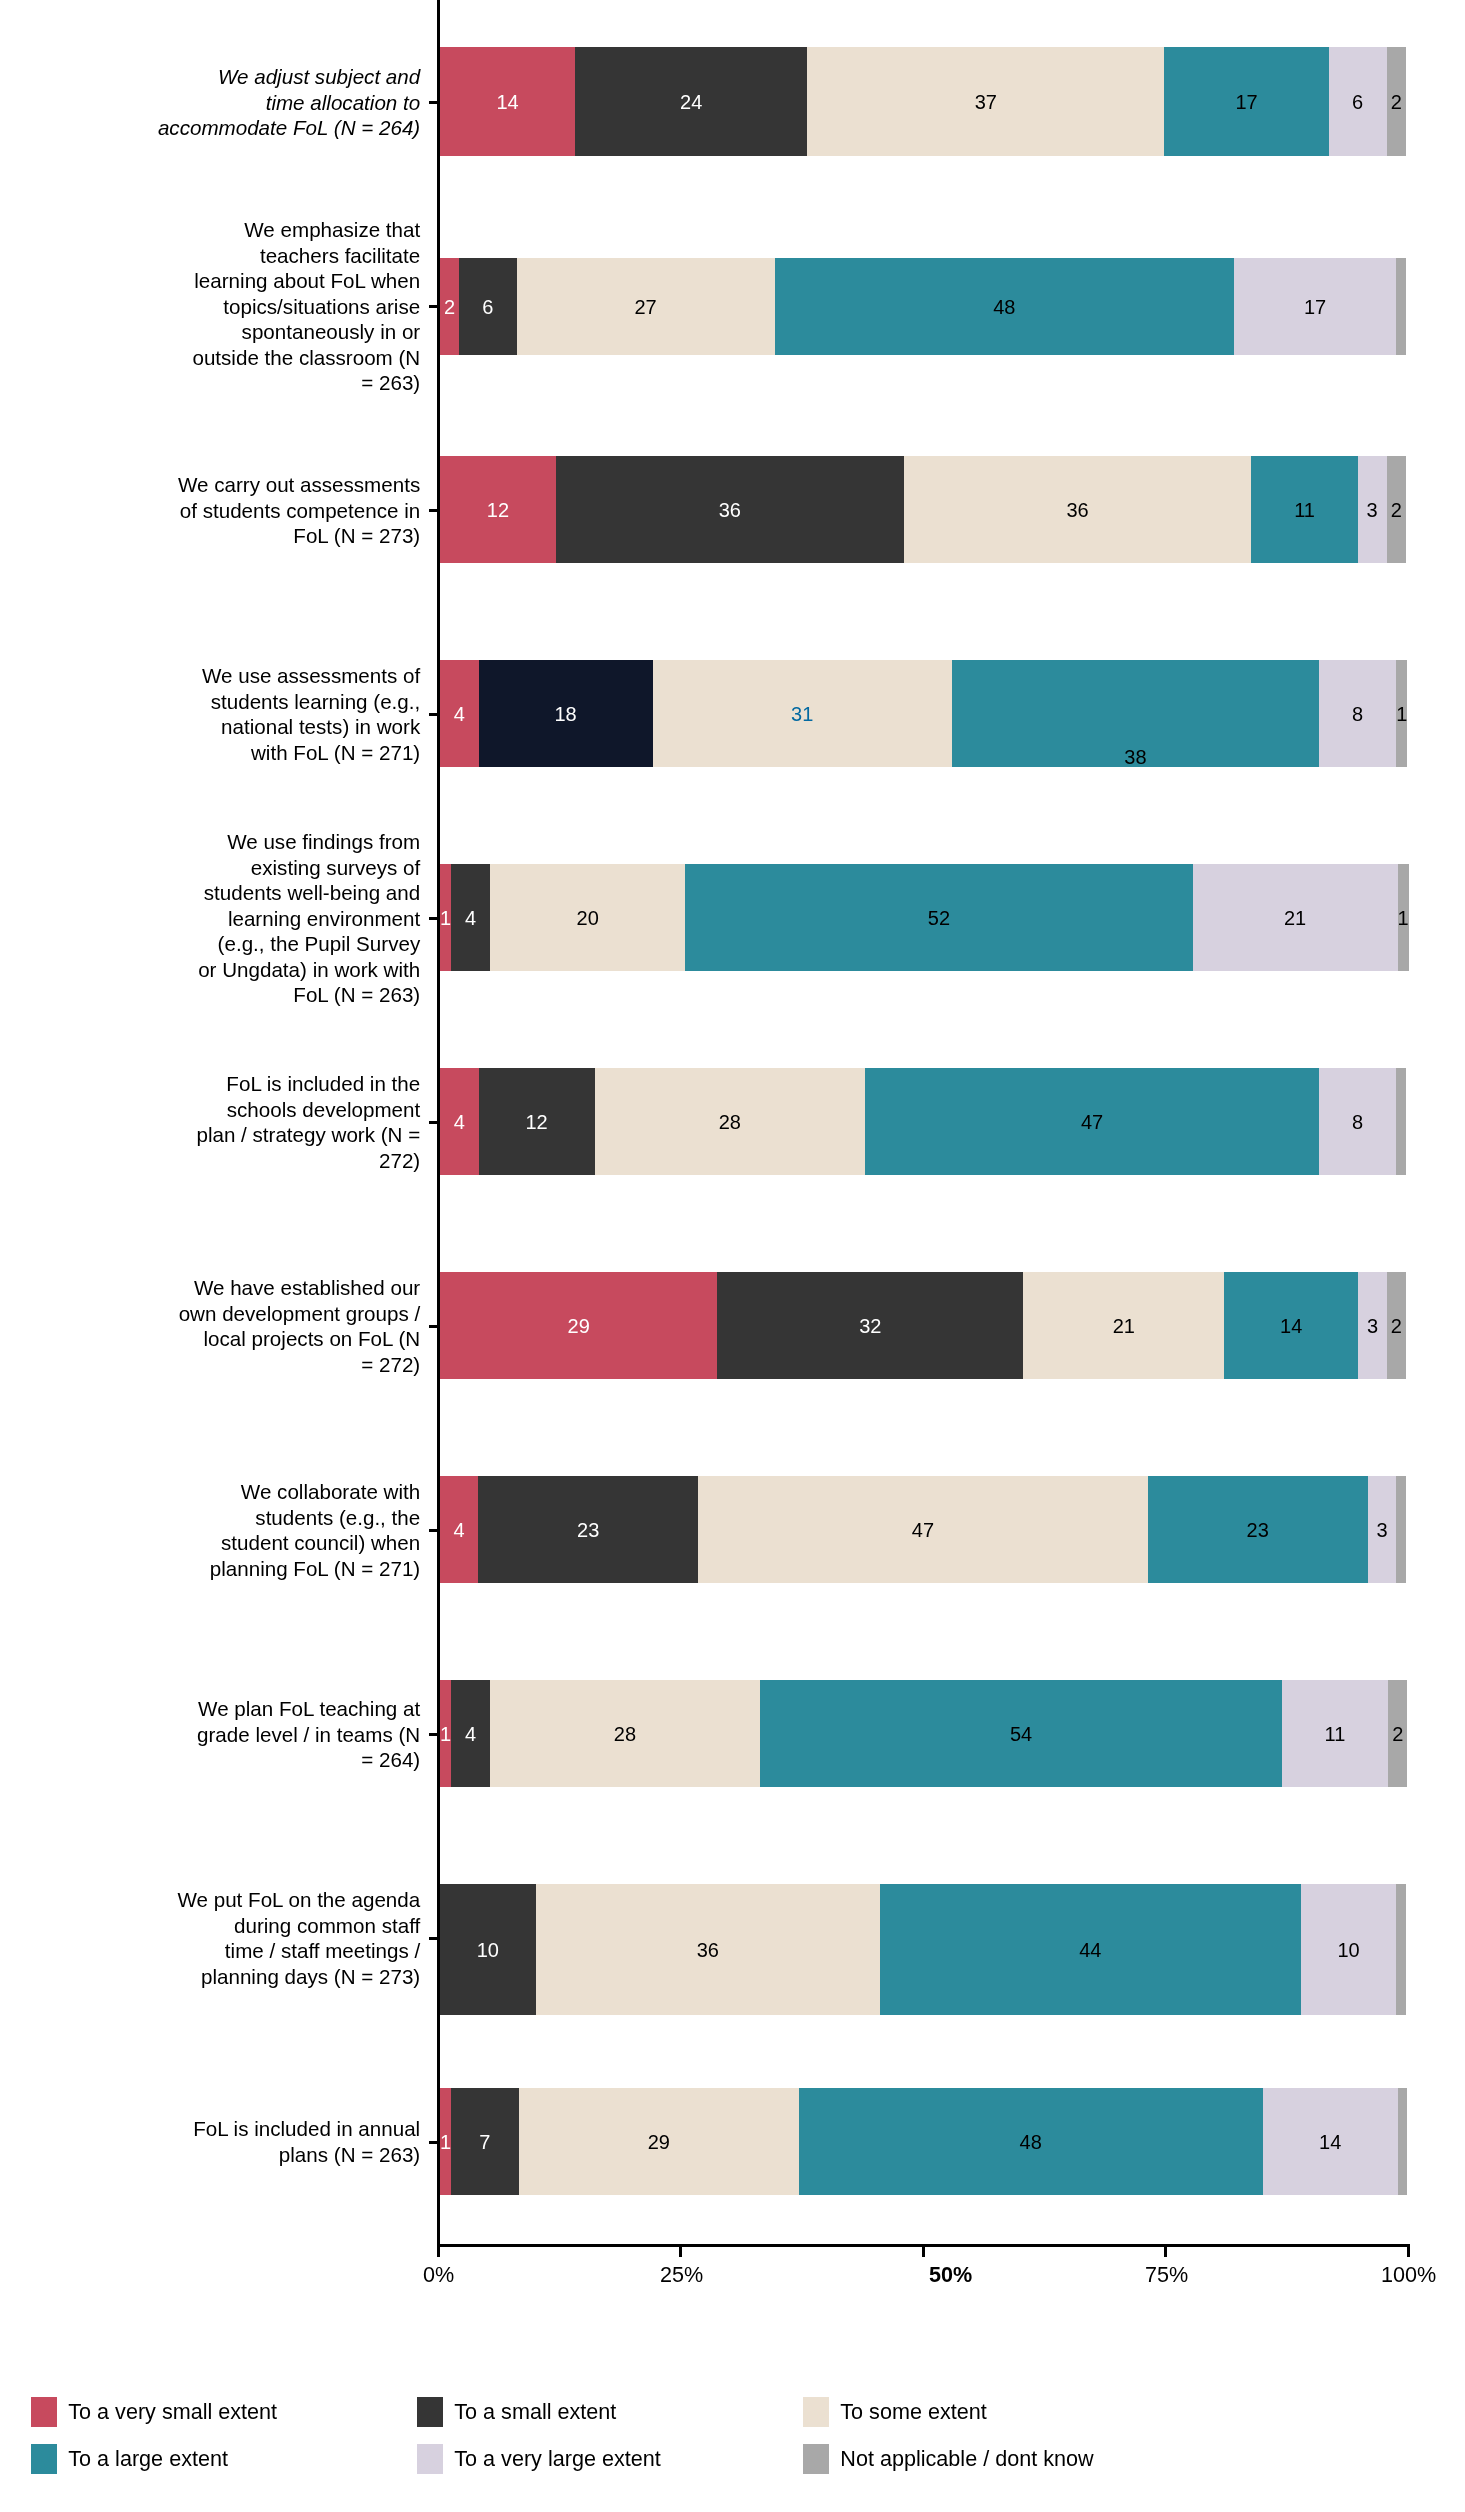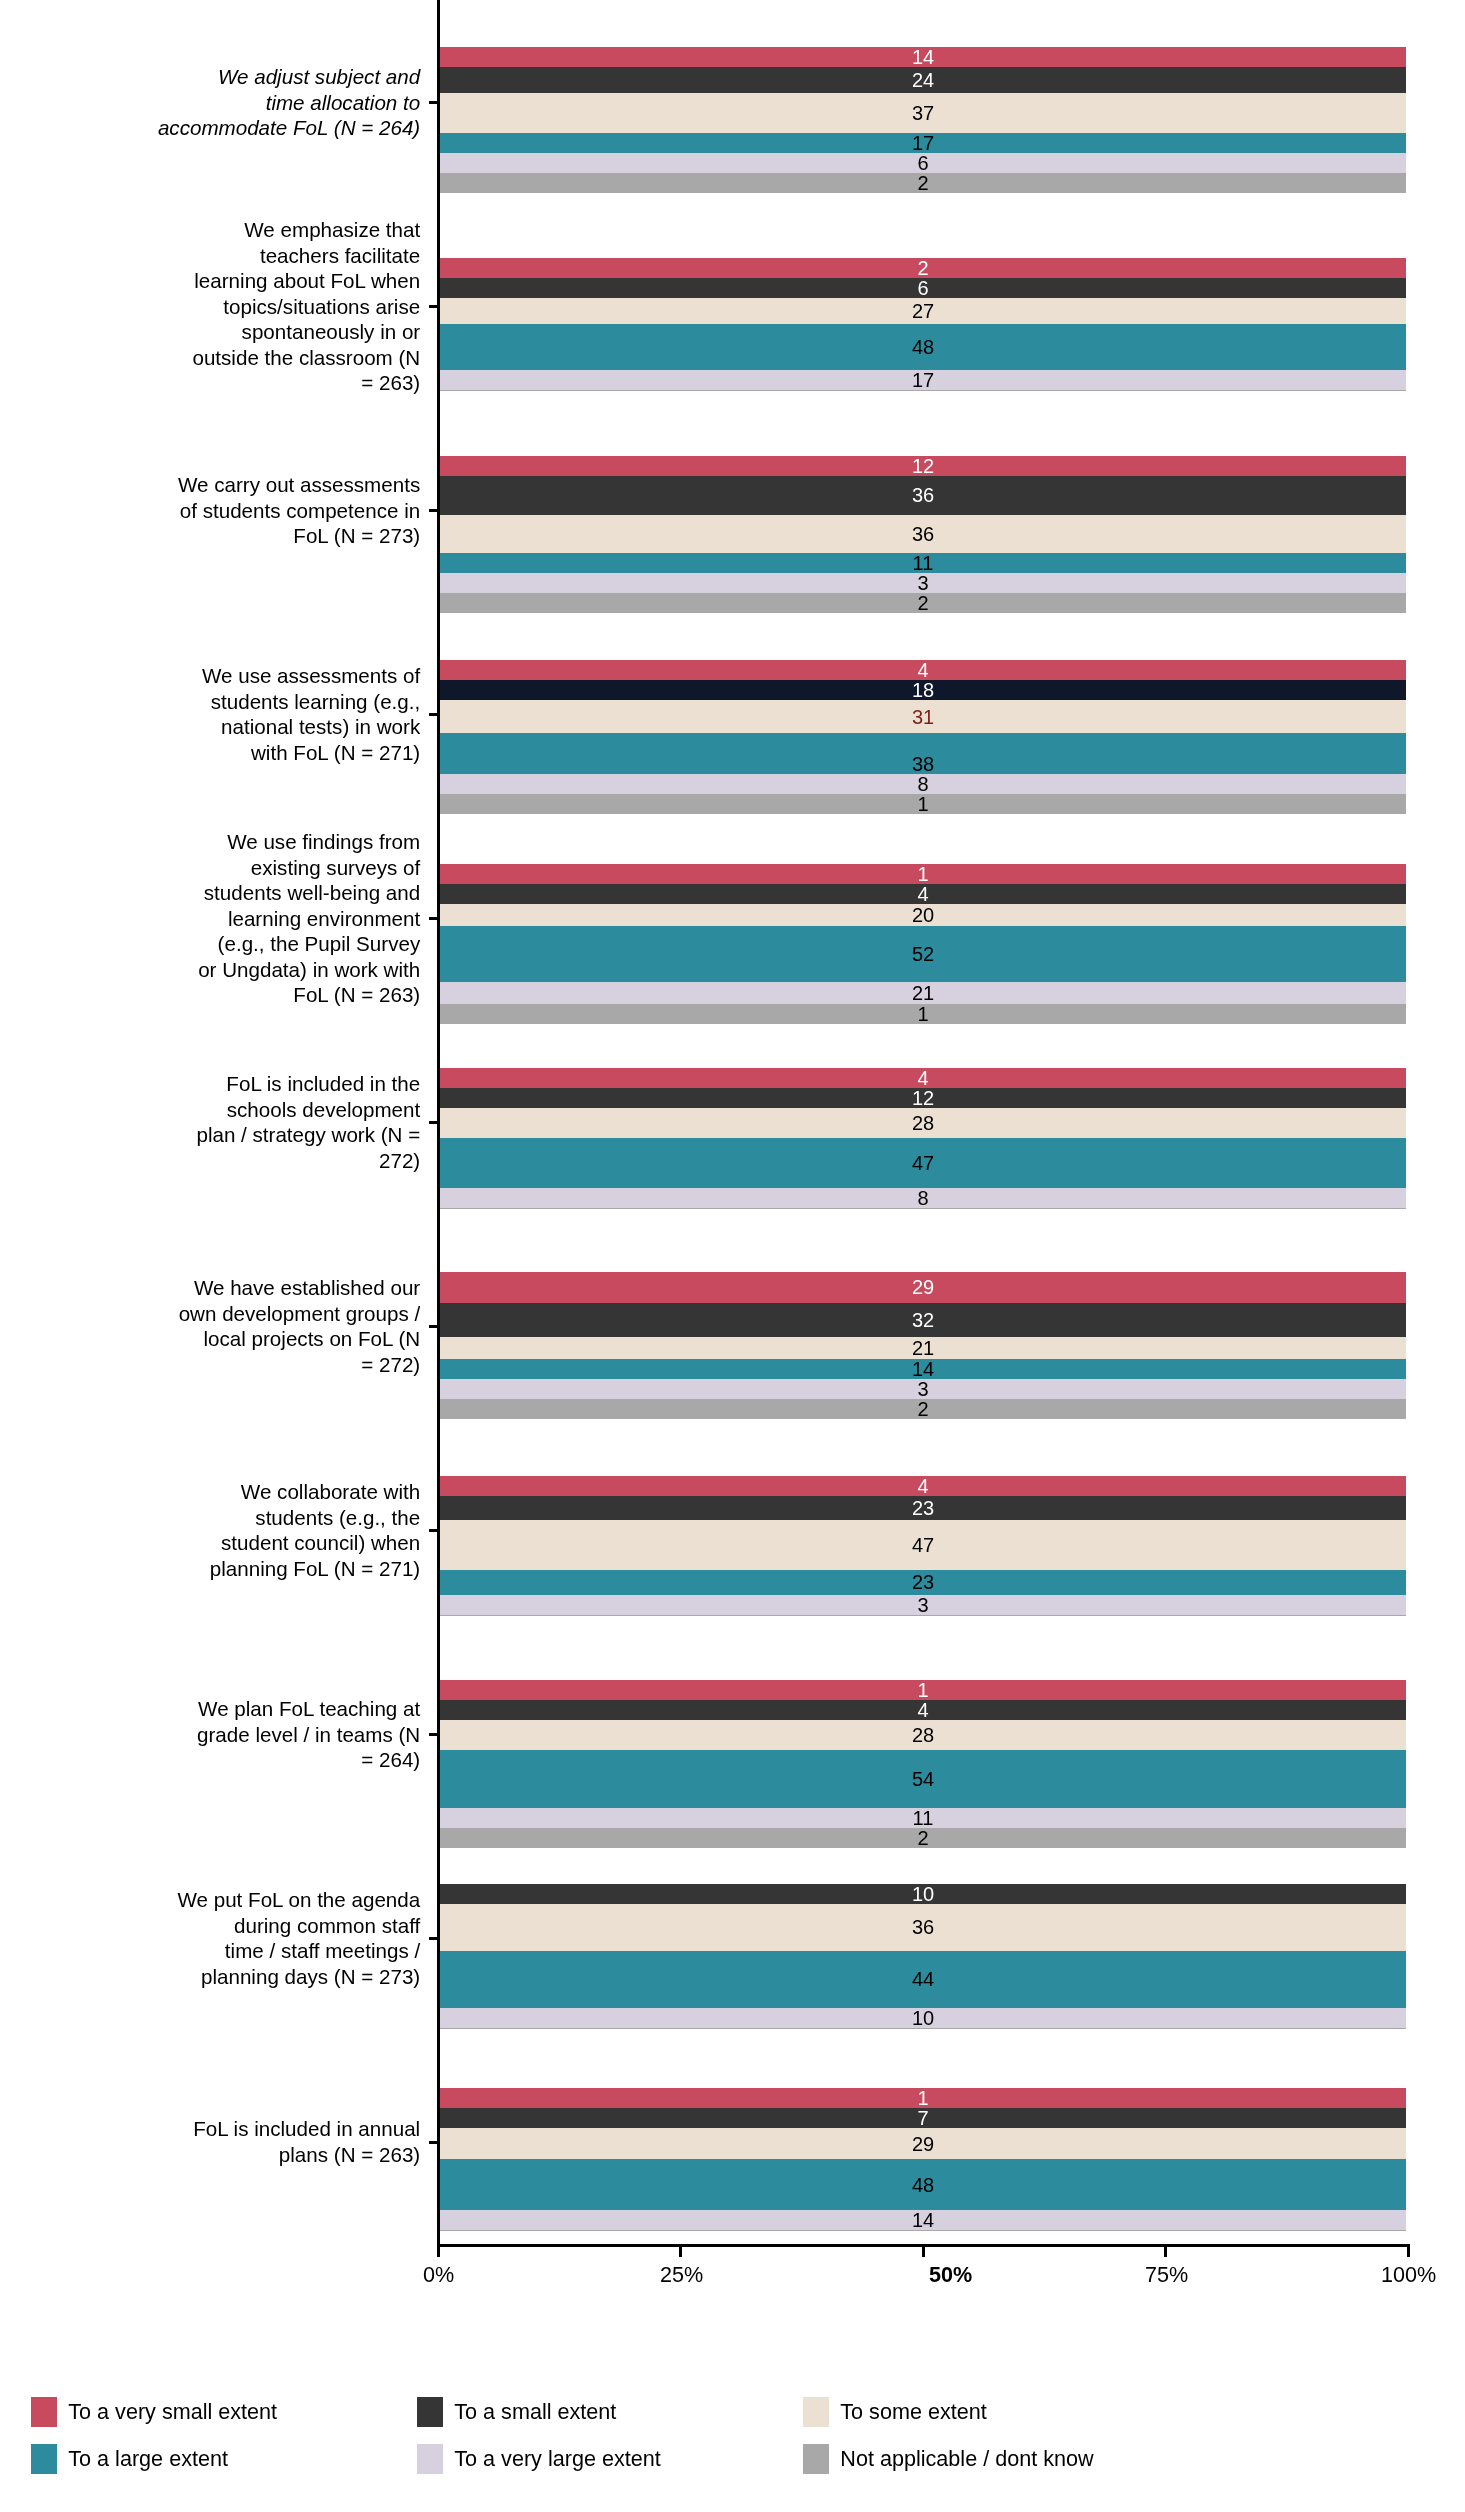--- a/index.html
+++ b/index.html
@@ -77,21 +77,21 @@
     position: absolute;
     left: 0;
     width: 966px;
   }
 
   .bar {
     position: relative;
     width: 100%;
     height: 100%;
     display: flex;
-    flex-direction: column;
+    flex-direction: row;
     align-items: stretch;
   }
 
   .seg {
     position: relative;
     height: 100%;
     display: flex;
     align-items: center;
     justify-content: center;
     overflow: visible;
@@ -291,21 +291,21 @@
         </div>
         <div class="bar-row" style="top: 660px; height: 107px;">
           <div class="bar">
             <div class="seg" style="flex: 0 0 4%; background: rgb(199, 74, 94);">
               <span class="seg-label" style="color: rgb(255, 255, 255);">4</span>
             </div>
             <div class="seg" style="flex: 0 0 18%; background: #0f172a;">
               <span class="seg-label" style="color: rgb(255, 255, 255);">18</span>
             </div>
             <div class="seg" style="flex: 0 0 31%; background: rgb(235, 224, 209);">
-              <span class="seg-label" style="color: #7f1d1d;">31</span>
+              <span class="seg-label" style="color: #0369a1;">31</span>
             </div>
             <div class="seg" style="flex: 0 0 38%; background: rgb(44, 139, 156); align-items: flex-end;">
               <span class="seg-label" style="color: rgb(0, 0, 0);">38</span>
             </div>
             <div class="seg" style="flex: 0 0 8%; background: rgb(215, 209, 223);">
               <span class="seg-label" style="color: rgb(0, 0, 0);">8</span>
             </div>
             <div class="seg" style="flex: 0 0 1%; background: rgb(168, 168, 168);">
               <span class="seg-label" style="color: rgb(0, 0, 0);">1</span>
             </div>

